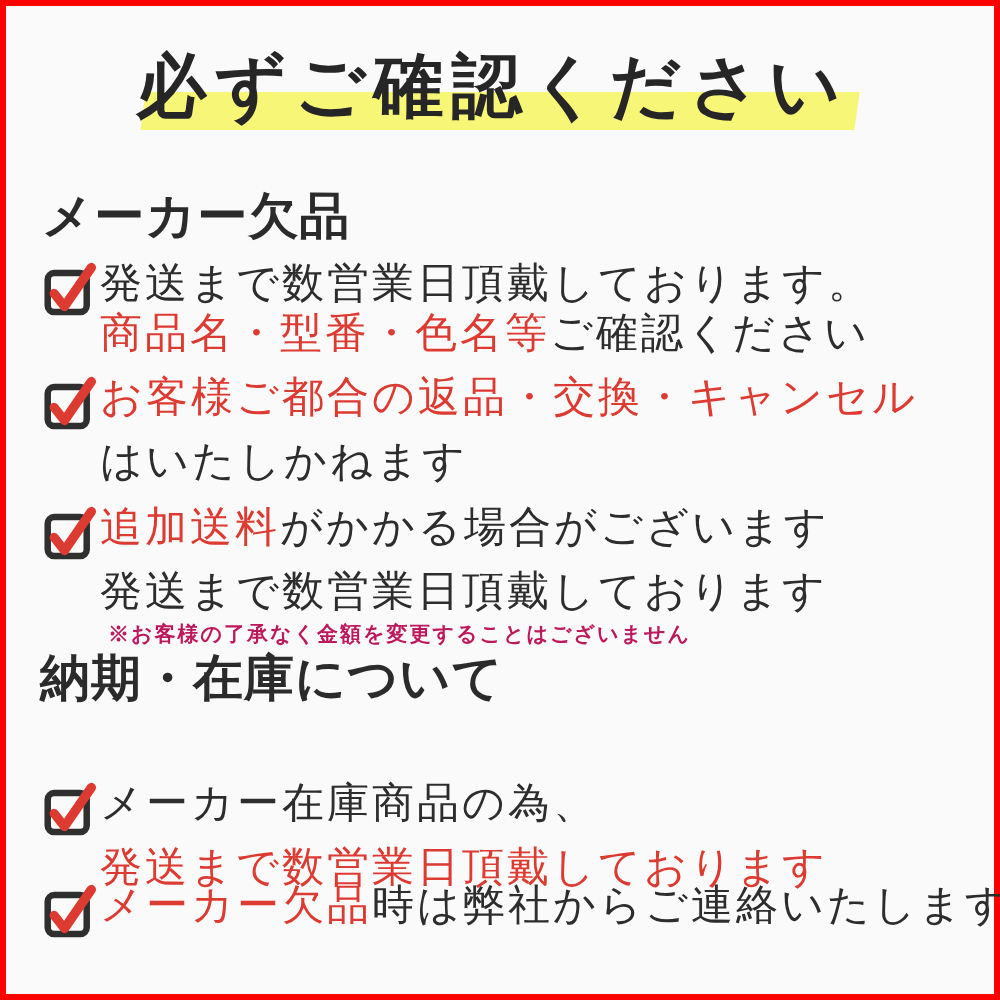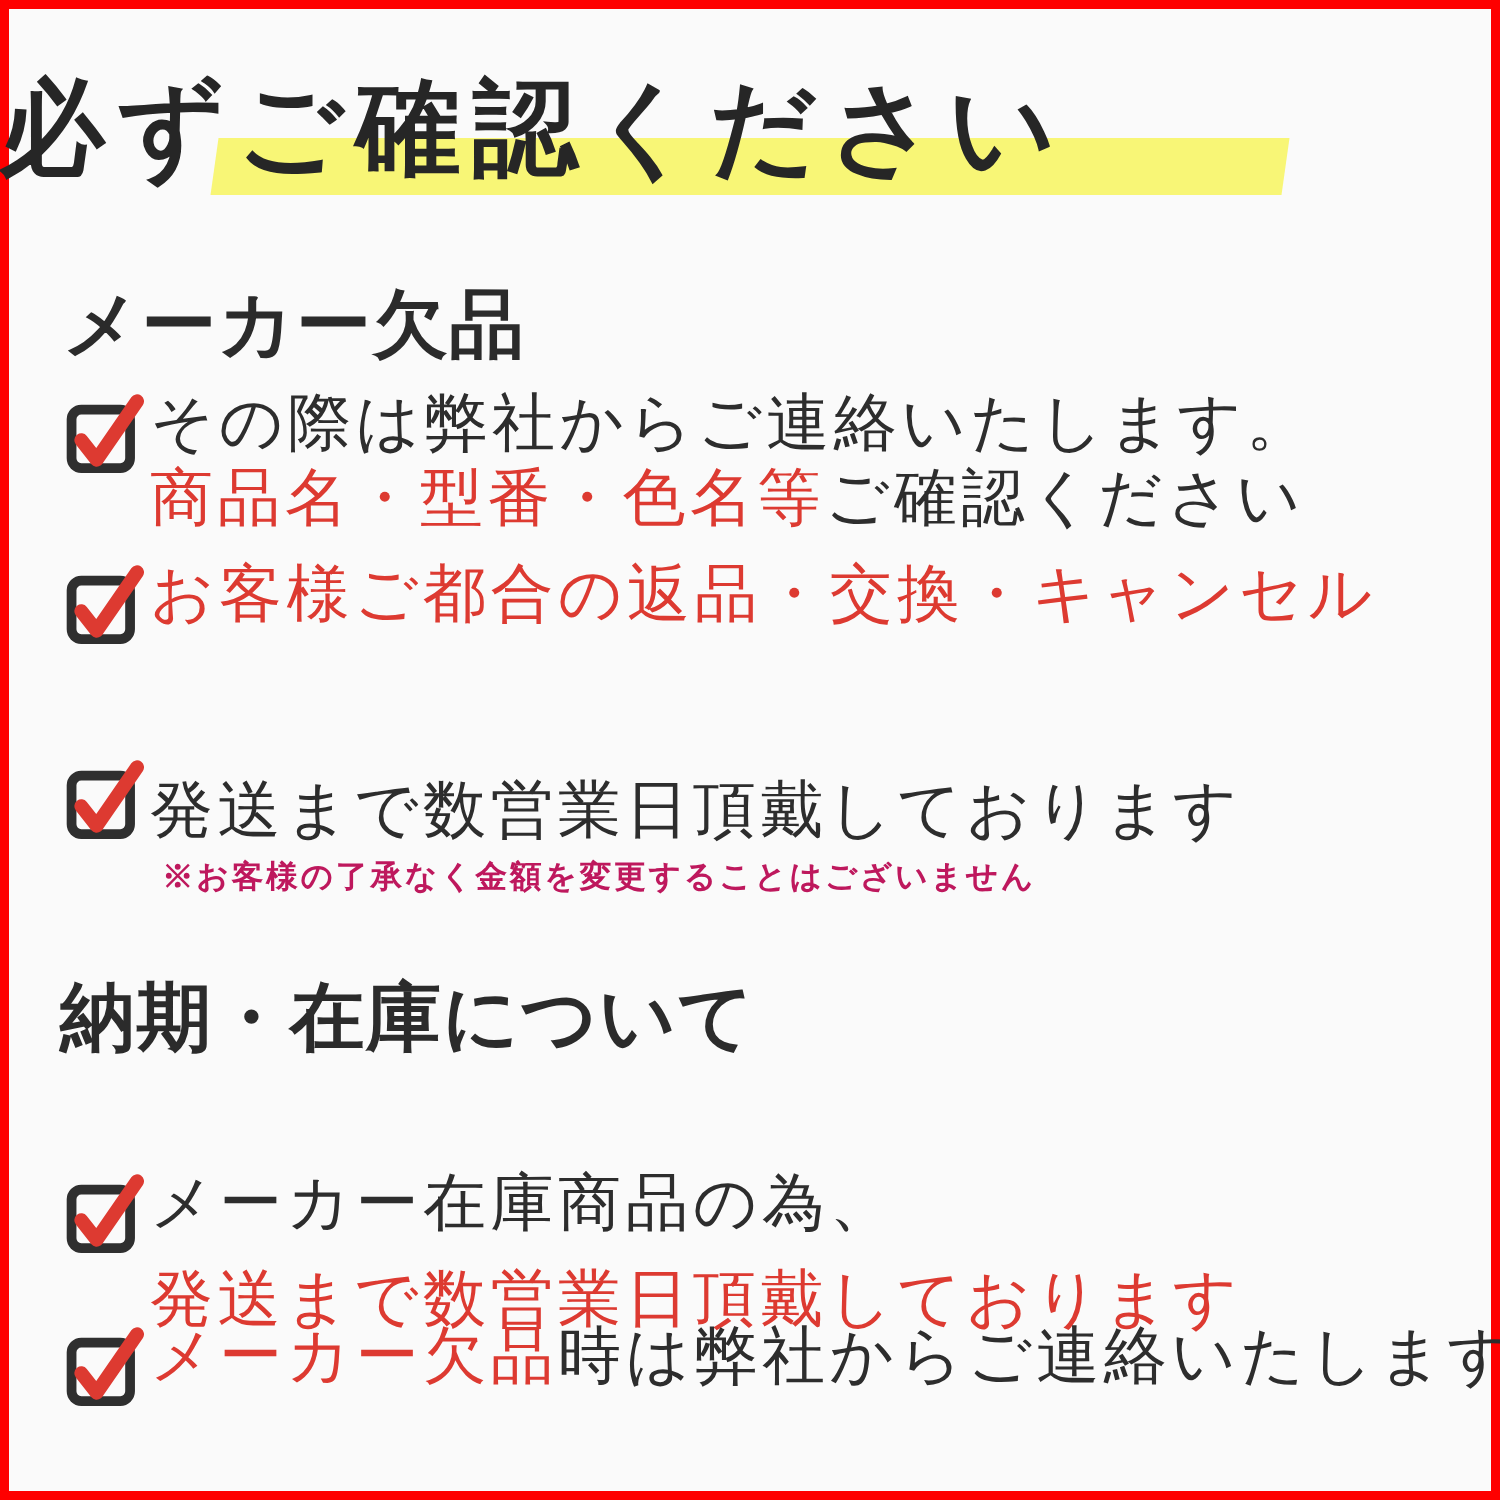--- a/index.html
+++ b/index.html
@@ -20,21 +20,21 @@
     position:absolute;
     left:143px;top:92px;
     width:714px;height:38px;
     background:#f8f676;
     transform:skewX(-8deg);
     z-index:0;
   }
   .page-title{
     position:absolute;
     left:0;top:42px;width:985px;
-    text-align:left;
+    text-align:center;
     font-size:70px;line-height:90px;
     font-weight:bold;
     letter-spacing:8px;
     color:#262626;
     z-index:1;
     white-space:nowrap;
   }
   
   .section-heading{
     position:absolute;
@@ -95,45 +95,47 @@
 <div class="section-heading" id="heading1">メーカー欠品</div>
 
 <div class="item" id="item1">
   <span class="cb-wrap">
     <svg viewBox="0 0 56 62">
       <rect x="4" y="16" width="42" height="42" rx="7" fill="none" stroke="#2f2f2f" stroke-width="7"></rect>
       <path d="M11 38 L22 52 L51 10" fill="none" stroke="#dd3a31" stroke-width="10" stroke-linecap="round" stroke-linejoin="round"></path>
     </svg>
   </span>
   <div class="lines">
-    <div class="line"><span class="seg black">その際は弊社からご連絡いたします。</span></div>
+    <div class="line"><span class="seg black">発送まで数営業日頂戴しております。</span></div>
     <div class="line"><span class="seg red">商品名・型番・色名等</span><span class="seg black">ご確認ください</span></div>
   </div>
 </div>
 
 <div class="item" id="item2">
   <span class="cb-wrap">
     <svg viewBox="0 0 56 62">
       <rect x="4" y="16" width="42" height="42" rx="7" fill="none" stroke="#2f2f2f" stroke-width="7"></rect>
       <path d="M11 38 L22 52 L51 10" fill="none" stroke="#dd3a31" stroke-width="10" stroke-linecap="round" stroke-linejoin="round"></path>
     </svg>
   </span>
   <div class="lines">
     <div class="line"><span class="seg red">お客様ご都合の返品・交換・キャンセル</span></div>
+    <div class="line gap"><span class="seg black">はいたしかねます</span></div>
   </div>
 </div>
 
 <div class="item" id="item3">
   <span class="cb-wrap">
     <svg viewBox="0 0 56 62">
       <rect x="4" y="16" width="42" height="42" rx="7" fill="none" stroke="#2f2f2f" stroke-width="7"></rect>
       <path d="M11 38 L22 52 L51 10" fill="none" stroke="#dd3a31" stroke-width="10" stroke-linecap="round" stroke-linejoin="round"></path>
     </svg>
   </span>
   <div class="lines">
+    <div class="line"><span class="seg red">追加送料</span><span class="seg black">がかかる場合がございます</span></div>
     <div class="line gap"><span class="seg black">発送まで数営業日頂戴しております</span></div>
     <div class="line note"><span>※お客様の了承なく金額を変更することはございません</span></div>
   </div>
 </div>
 
 <div class="section-heading" id="heading2">納期・在庫について</div>
 
 <div class="item" id="item4">
   <span class="cb-wrap">
     <svg viewBox="0 0 56 62">

